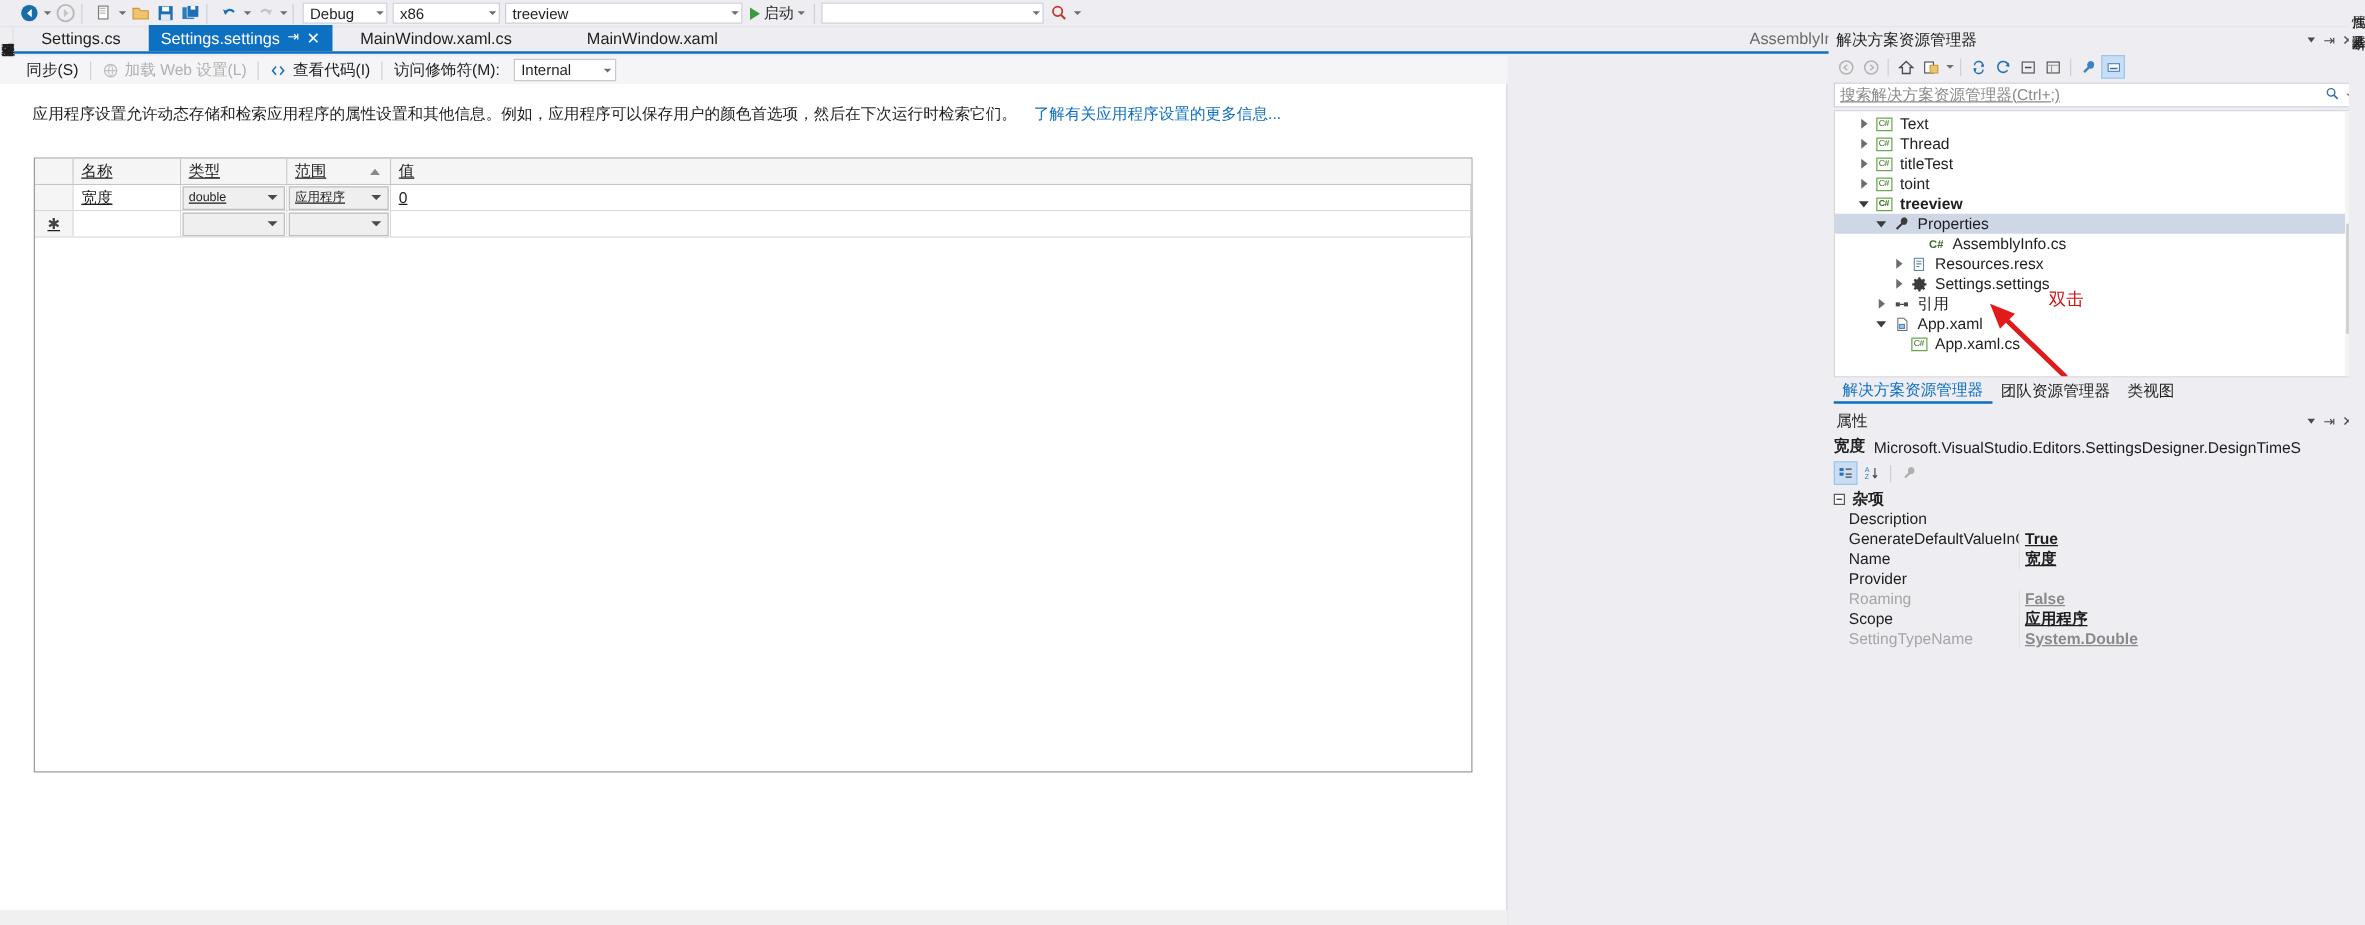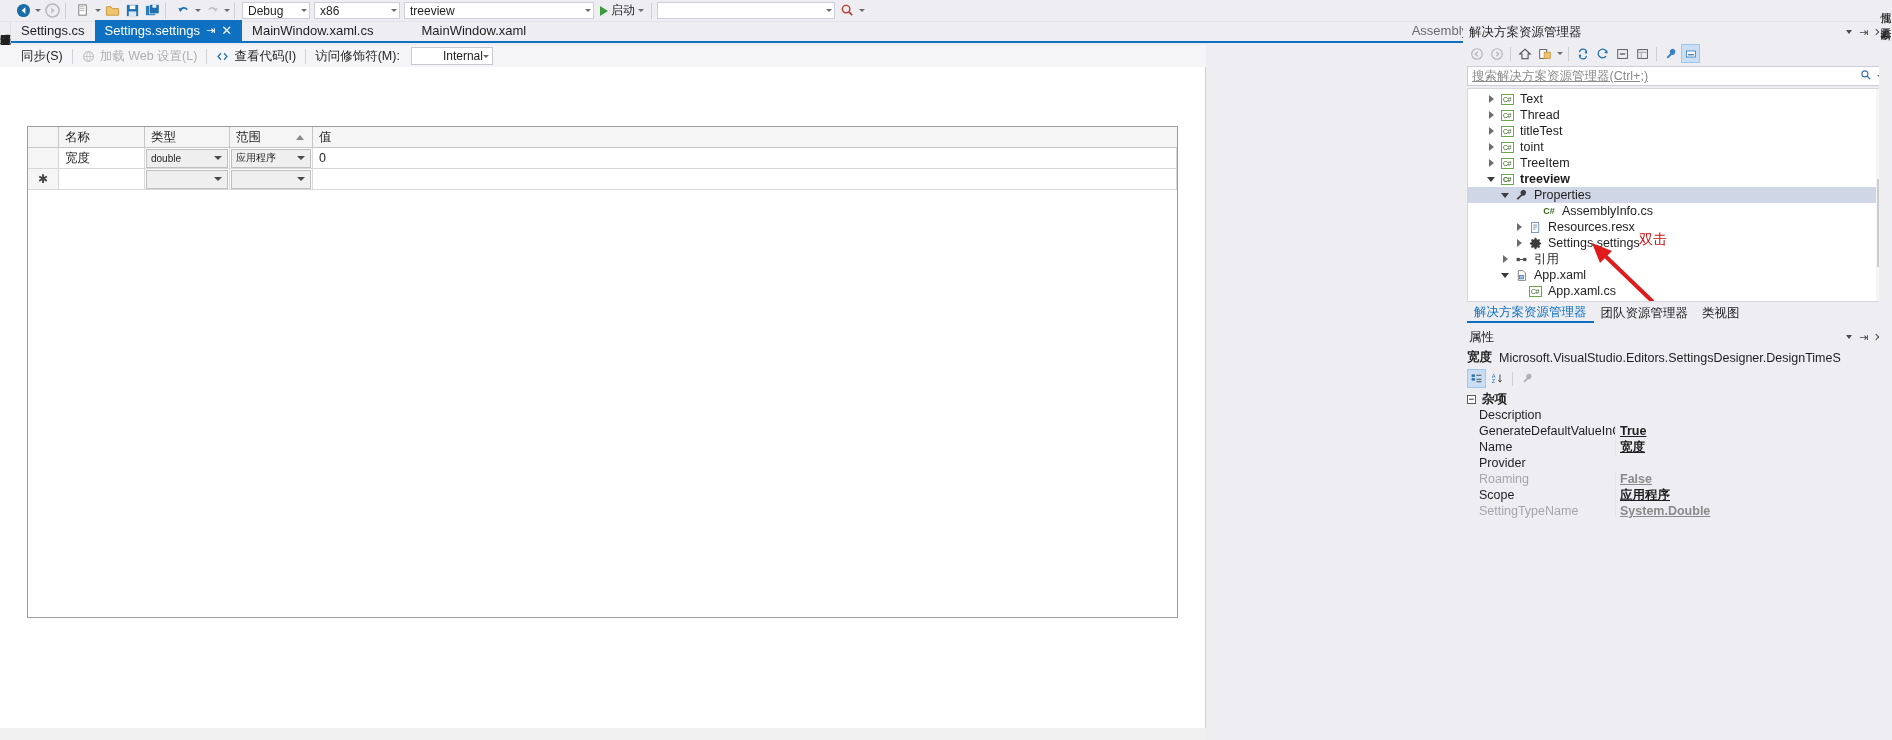--- a/index.html
+++ b/index.html
@@ -43,20 +43,21 @@
   .combo-blank { width: 178px; }
   .run-btn { display: flex; align-items: center; gap: 3px; padding: 0 4px; height: 20px; font-size: 12px; }
   .tri-play { width: 0; height: 0; border-left: 8px solid #3c9a3c; border-top: 5px solid transparent; border-bottom: 5px solid transparent; }
   .icon-svg { display: block; }
 
   
   .tabstrip {
     position: absolute; left: 0; top: 22px; width: 1892px; height: 21px;
     background: #eeeef2; display: flex; align-items: flex-end;
     border-bottom: 2px solid #0e70c0;
+    gap: 12px;
   }
   .tab {
     height: 21px; display: flex; align-items: center; gap: 6px;
     padding: 0 10px; font-size: 13px; color: #1e1e1e; white-space: nowrap;
     background: transparent;
   }
   .tab.active { background: #0e70c0; color: #fff; }
   .tab-x { font-size: 13px; line-height: 1; opacity: .95; }
   .tab-pin { font-size: 11px; line-height: 1; }
   .tab-spacer { flex: 1 1 auto; }
@@ -67,41 +68,41 @@
   .designer-bar {
     position: absolute; left: 0; top: 45px; width: 1206px; height: 22px;
     background: #f5f5f7; display: flex; align-items: center; padding-left: 12px;
     font-size: 12.5px; color: #1e1e1e; gap: 0;
   }
   .db-item { display: flex; align-items: center; gap: 5px; padding: 0 9px; height: 20px; white-space: nowrap;}
   .db-item.dim { color: #b0b0b0; }
   .db-sep { width: 1px; height: 15px; background: #d2d2d8; }
   .db-combo {
     height: 18px; width: 82px; border: 1px solid #c8c8cf; background: #fff;
-    display: flex; align-items: center; justify-content: flex-end;
+    display: flex; align-items: center; justify-content: space-between;
     padding: 0 3px 0 5px; font-size: 12px; margin-left: 6px;
   }
   .db-combo .cb-caret { border-left: 3px solid transparent; border-right: 3px solid transparent;
     border-top: 3px solid #6d6d6d; }
 
   
   .editor {
     position: absolute; left: 0; top: 67px; width: 1206px; height: 673px;
     background: #fff; border-right: 1px solid #cfcfd6;
   }
   .desc-row {
     position: absolute; left: 26px; top: 16px; width: 1150px;
     font-size: 12.5px; color: #1e1e1e; white-space: nowrap;
   }
   .desc-link { color: #0e6fc0; text-decoration: none; margin-left: 10px; }
 
   
   .grid {
     position: absolute; left: 27px; top: 59px; width: 1151px; height: 492px;
-    border: 1px solid #9c9c9c; background: #fff;
+    border: 1px solid #9c9c9c; background: #fff; text-decoration: underline;
   }
   .grid-head { display: flex; height: 21px; background: #f5f5f5; border-bottom: 1px solid #c6c6c6; }
   .gh-cell {
     display: flex; align-items: center; padding: 0 6px; font-size: 12.5px;
     border-right: 1px solid #c6c6c6; position: relative; background: #f5f5f5;
   }
   .gh-cell .sort-asc {
     position: absolute; right: 8px; width: 0; height: 0;
     border-left: 4px solid transparent; border-right: 4px solid transparent;
     border-bottom: 5px solid #888;
@@ -402,20 +403,24 @@
       <span>访问修饰符(M):</span>
       <div class="db-combo">
         <span>Internal</span>
         <span class="cb-caret"></span>
       </div>
     </div>
   </div>
 
   <div class="editor">
 
+    <div class="desc-row">
+      <span>应用程序设置允许动态存储和检索应用程序的属性设置和其他信息。例如，应用程序可以保存用户的颜色首选项，然后在下次运行时检索它们。</span>
+      <a class="desc-link" href="#">了解有关应用程序设置的更多信息...</a>
+    </div>
 
     <div class="grid">
 
       <div class="grid-head">
         <div class="gh-cell c-sel"></div>
         <div class="gh-cell c-name">名称</div>
         <div class="gh-cell c-type">类型</div>
         <div class="gh-cell c-scope">
           <span>范围</span>
           <span class="sort-asc"></span>
@@ -581,29 +586,20 @@
             <span class="tlabel">titleTest</span>
           </div>
           <div class="tnode" style="padding-left: 16px;">
             <span class="tw">
               <span class="arrow-c"></span>
             </span>
             <span class="tico">
               <span class="cs-badge">C#</span>
             </span>
             <span class="tlabel">toint</span>
-          </div>
-          <div class="tnode" style="padding-left: 16px;">
-            <span class="tw">
-              <span class="arrow-c"></span>
-            </span>
-            <span class="tico">
-              <span class="cs-badge">C#</span>
-            </span>
-            <span class="tlabel">TreeItem</span>
           </div>
           <div class="tnode bold" style="padding-left: 16px;">
             <span class="tw">
               <span class="arrow-o"></span>
             </span>
             <span class="tico">
               <span class="cs-badge">C#</span>
             </span>
             <span class="tlabel">treeview</span>
           </div>

